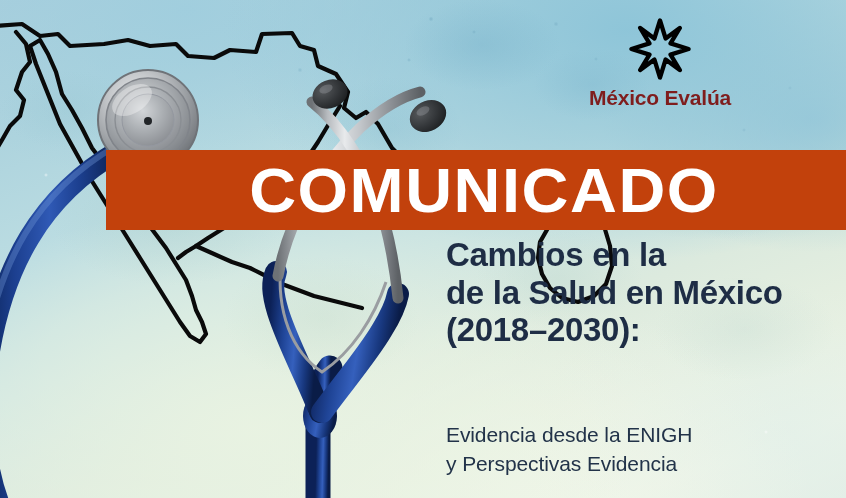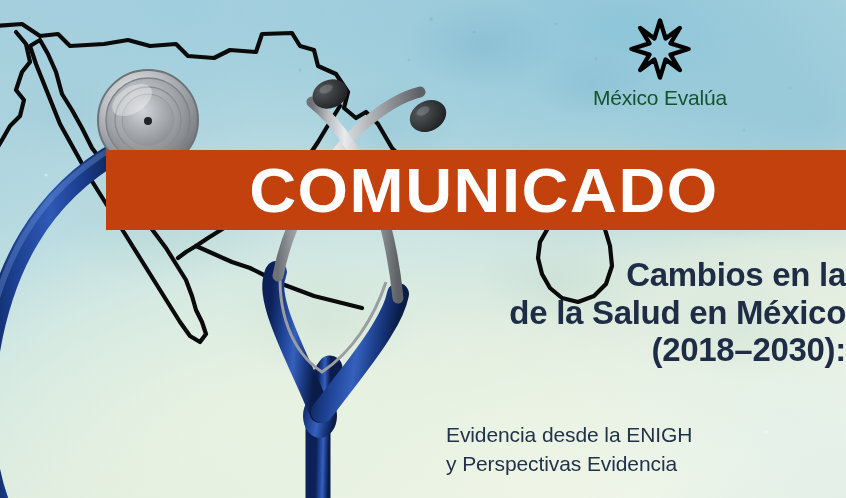--- a/index.html
+++ b/index.html
@@ -100,35 +100,35 @@
   
   #logo-block {
     position:absolute;
     left:560px; top:18px;
     width:200px;
     z-index:45;
     text-align:center;
   }
   #logo-star { display:block; margin:0 auto 6px; }
   #logo-name {
-    color:#14532d;
+    color:#7f1d1d;
     font-size:21px;
-    font-weight:400;
+    font-weight:700;
     letter-spacing:-0.2px;
     white-space:nowrap;
     text-align:center;
   }
 
   
   #title-block {
     position:absolute;
-    left:446px; top:256px;
+    left:446px; top:236px;
     width:400px;
     z-index:45;
-    text-align:right;
+    text-align:left;
   }
   .title-line {
     color:#1e2d45;
     font-size:33px;
     font-weight:700;
     line-height:1.14;
     letter-spacing:-0.3px;
     white-space:nowrap;
   }
   #subtitle-block {

